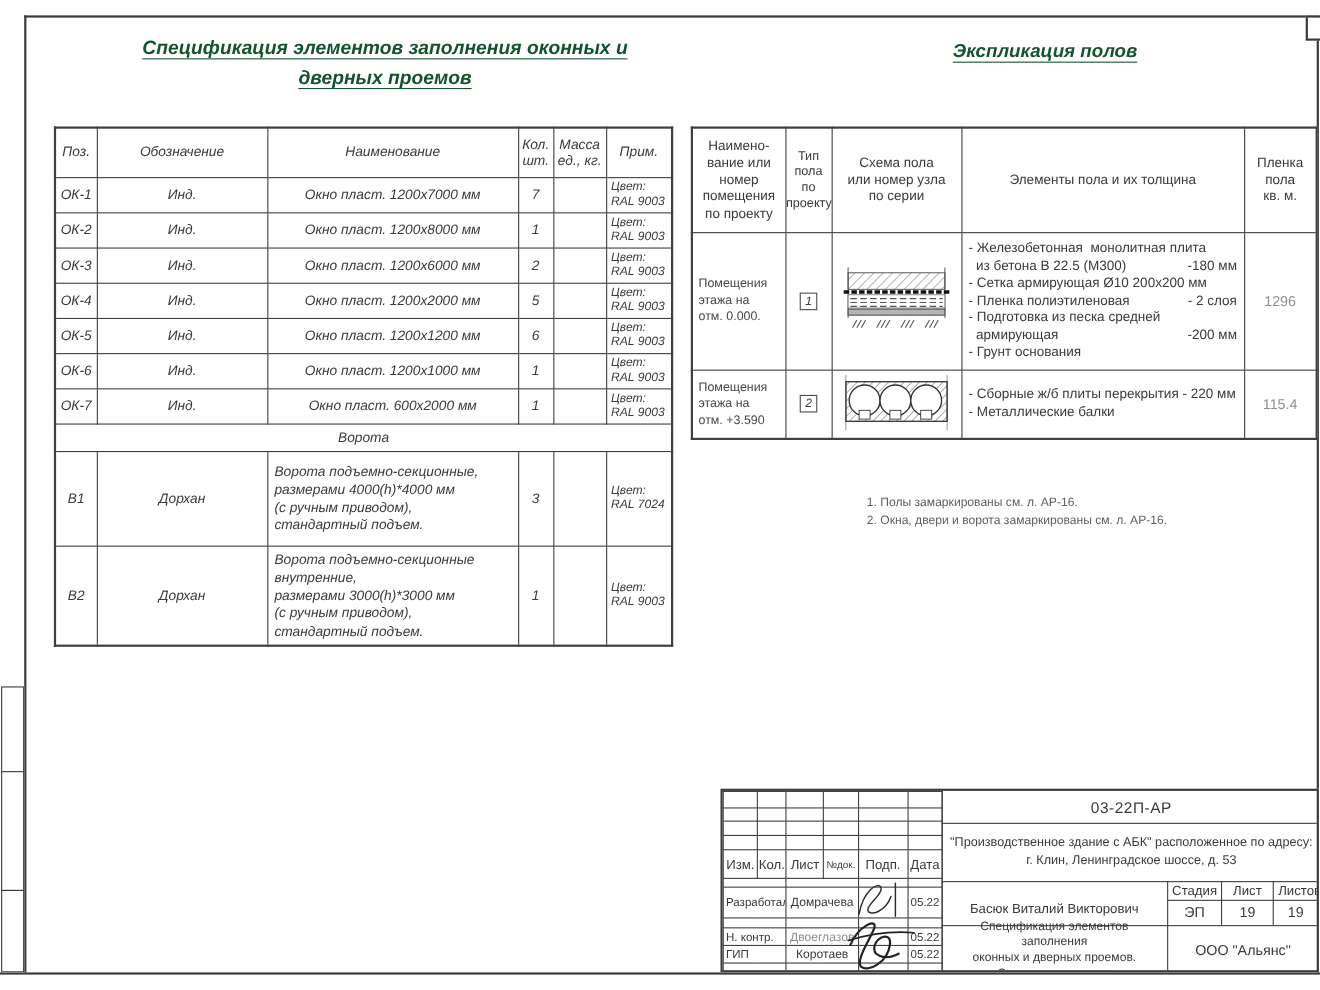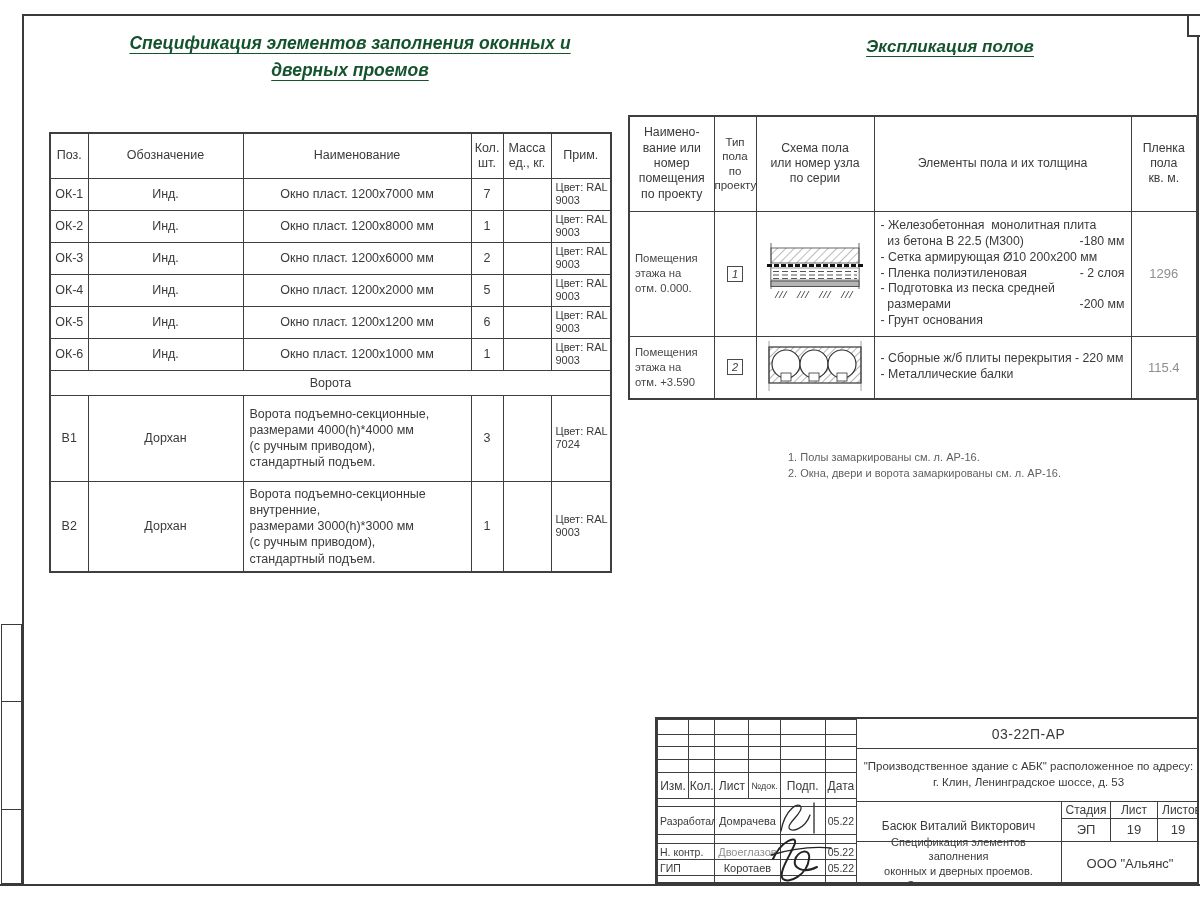--- a/index.html
+++ b/index.html
@@ -17,21 +17,21 @@
     color:#14532d;white-space:pre-line;line-height:1.55;
     text-decoration:underline;text-underline-offset:4px;
   }
   #spec-title{left:95px;top:30px;width:510px;font-size:17.5px;}
   #floors-title{left:835px;top:34px;width:230px;font-size:17px;}
   
   table.draw{border-collapse:collapse;table-layout:fixed;position:absolute;background:#fff;}
   table.draw td{border:1px solid #3f3f3f;padding:0;vertical-align:middle;overflow:hidden;}
   table.draw{border:2px solid #3f3f3f;}
   
-  #spec-table{left:49px;top:132px;width:561px;font-size:12.5px;}
+  #spec-table{left:49px;top:115px;width:561px;font-size:12.5px;font-style:italic;}
   #spec-table td{text-align:center;}
   #spec-table .hdr{font-size:12.5px;white-space:pre-line;line-height:1.2;}
   #spec-table .section{font-size:12.5px;}
   #spec-table .note-cell{font-size:11px;text-align:left;padding-left:4px;line-height:1.2;}
   #spec-table .gate-name{text-align:left;padding:4px 6px;white-space:pre-line;line-height:1.3;font-size:12.5px;}
   
   #floors-table{left:628px;top:115px;width:568px;font-size:12.3px;}
   #floors-table .hdr{text-align:center;white-space:pre-line;line-height:1.25;font-size:12.3px;}
   #floors-table .room{font-size:11.3px;line-height:1.3;padding-left:5px;white-space:pre-line;color:#474747;}
   #floors-table .type-cell{text-align:center;}
@@ -134,20 +134,28 @@
     <td>Инд.</td>
     <td>Окно пласт. 1200х1200 мм</td>
     <td>6</td>
     <td></td>
     <td class="note-cell">Цвет: RAL 9003</td>
   </tr>
   <tr style="height:32px;">
     <td>ОК-6</td>
     <td>Инд.</td>
     <td>Окно пласт. 1200х1000 мм</td>
+    <td>1</td>
+    <td></td>
+    <td class="note-cell">Цвет: RAL 9003</td>
+  </tr>
+  <tr style="height:32px;">
+    <td>ОК-7</td>
+    <td>Инд.</td>
+    <td>Окно пласт. 600х2000 мм</td>
     <td>1</td>
     <td></td>
     <td class="note-cell">Цвет: RAL 9003</td>
   </tr>
   <tr style="height:25px;margin-top:48px;">
     <td colspan="6" class="section">Ворота</td>
   </tr>
   <tr style="height:86px;">
     <td>В1</td>
     <td>Дорхан</td>
@@ -248,21 +256,21 @@
             </div>
         <div class="el-line">
               <span class="el-text">- Пленка полиэтиленовая</span>
               <span class="el-val">- 2 слоя</span>
             </div>
         <div class="el-line">
               <span class="el-text">- Подготовка из песка средней</span>
               <span class="el-val"></span>
             </div>
         <div class="el-line">
-              <span class="el-text">  размерами</span>
+              <span class="el-text">  армирующая</span>
               <span class="el-val">-200 мм</span>
             </div>
         <div class="el-line">
               <span class="el-text">- Грунт основания</span>
               <span class="el-val"></span>
             </div>
       </div>
     </td>
     <td class="area-cell">1296</td>
   </tr>

